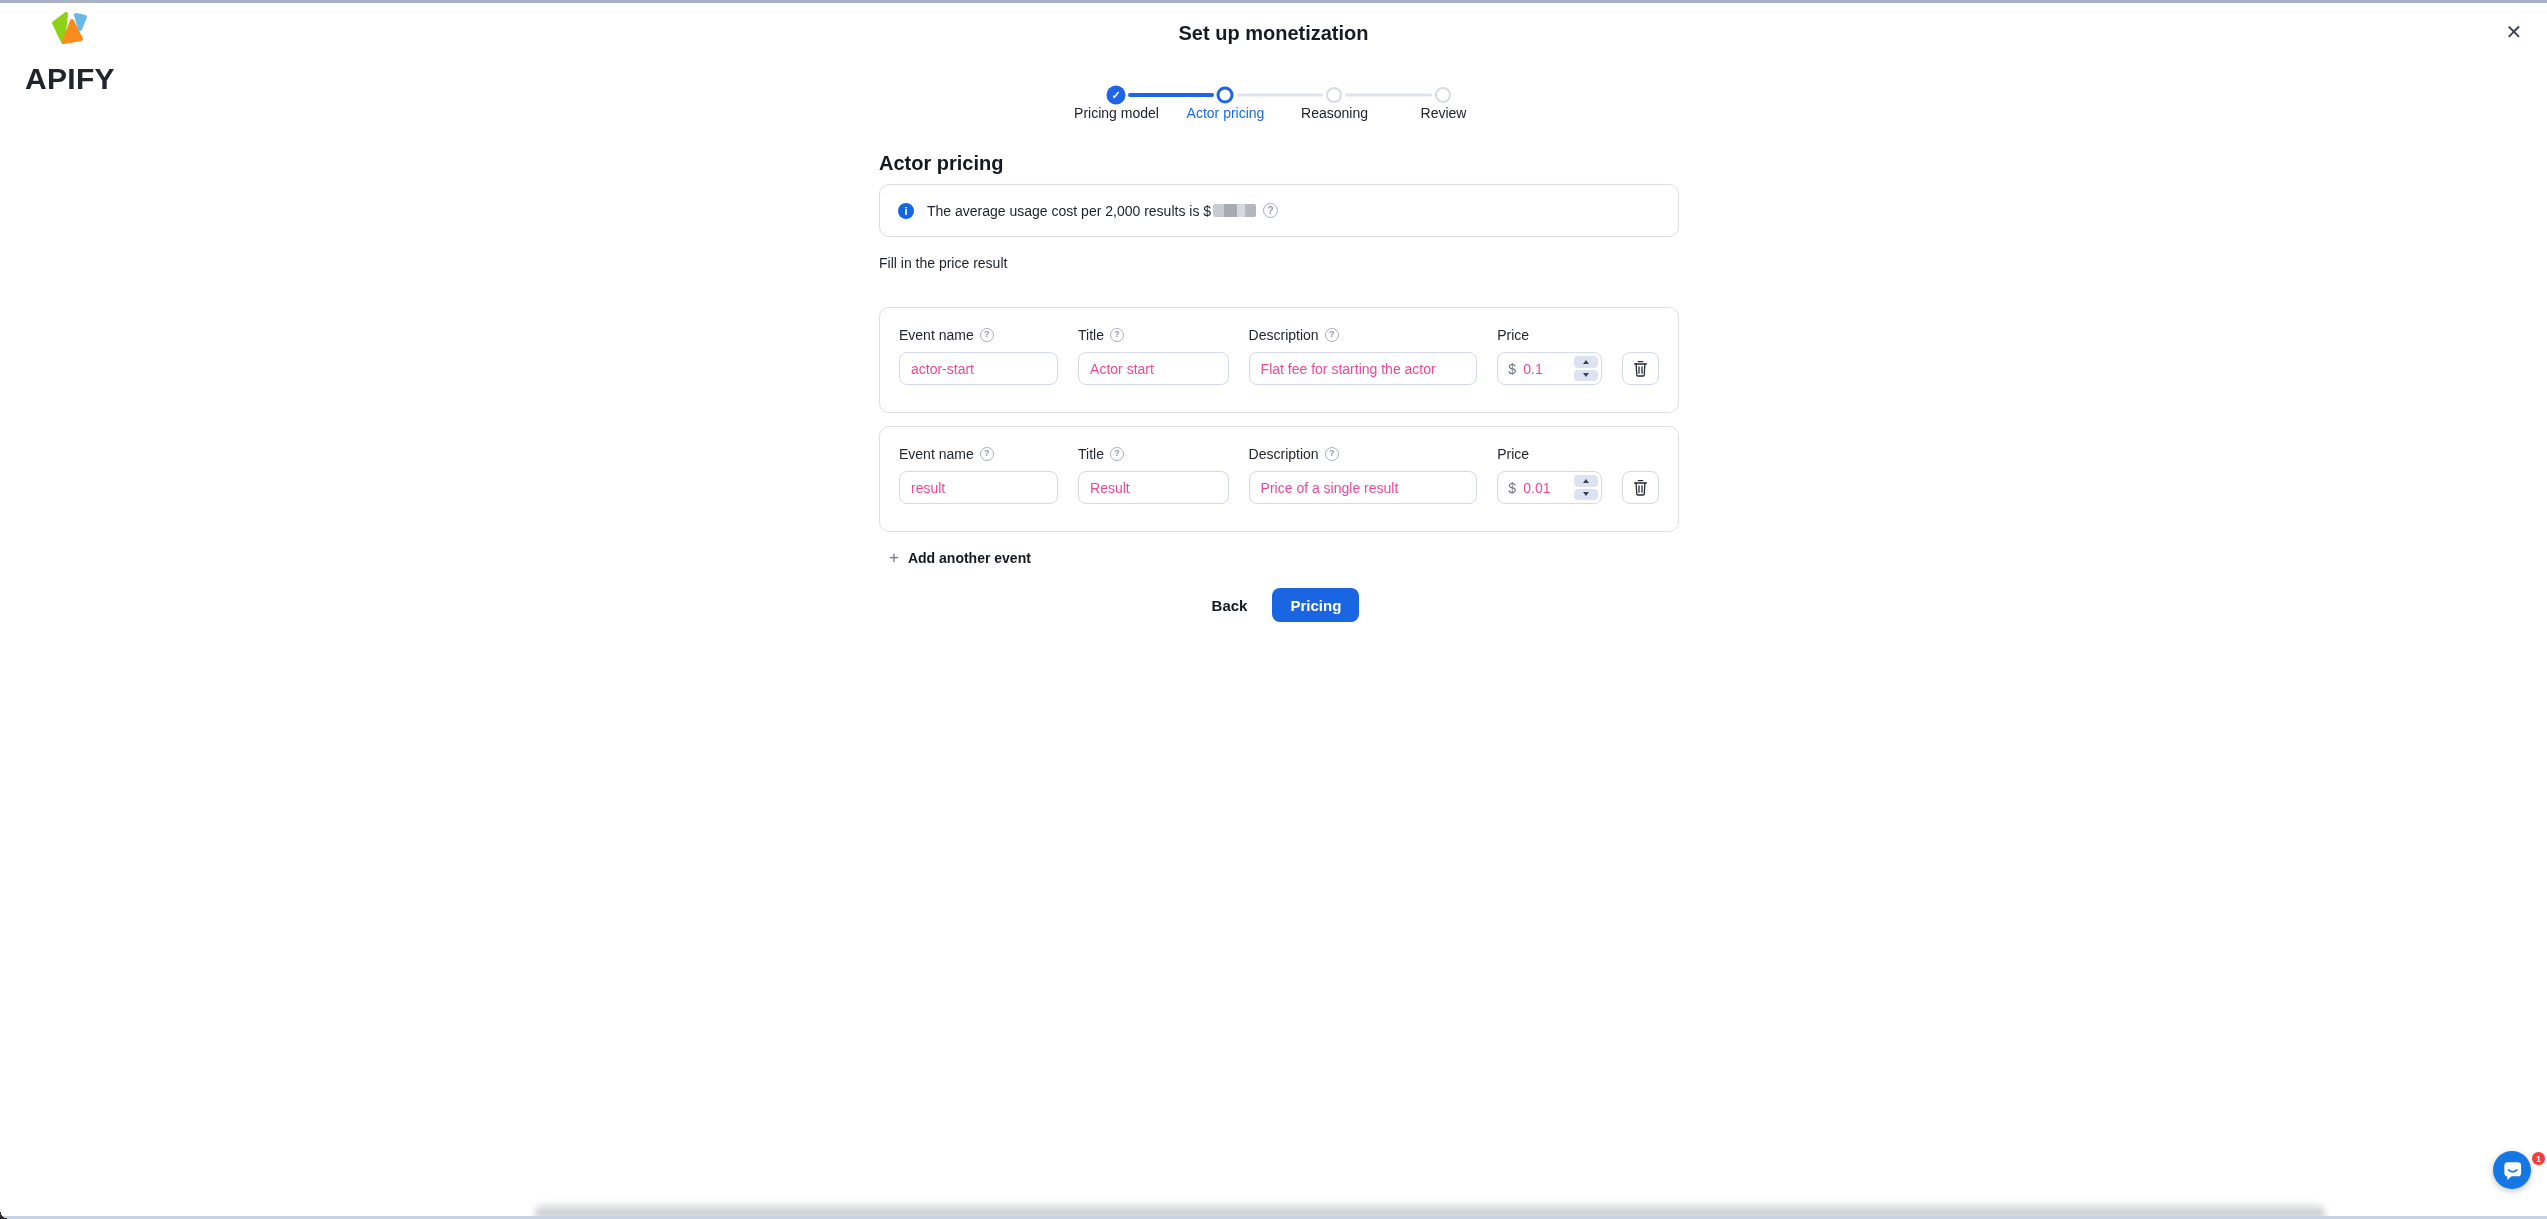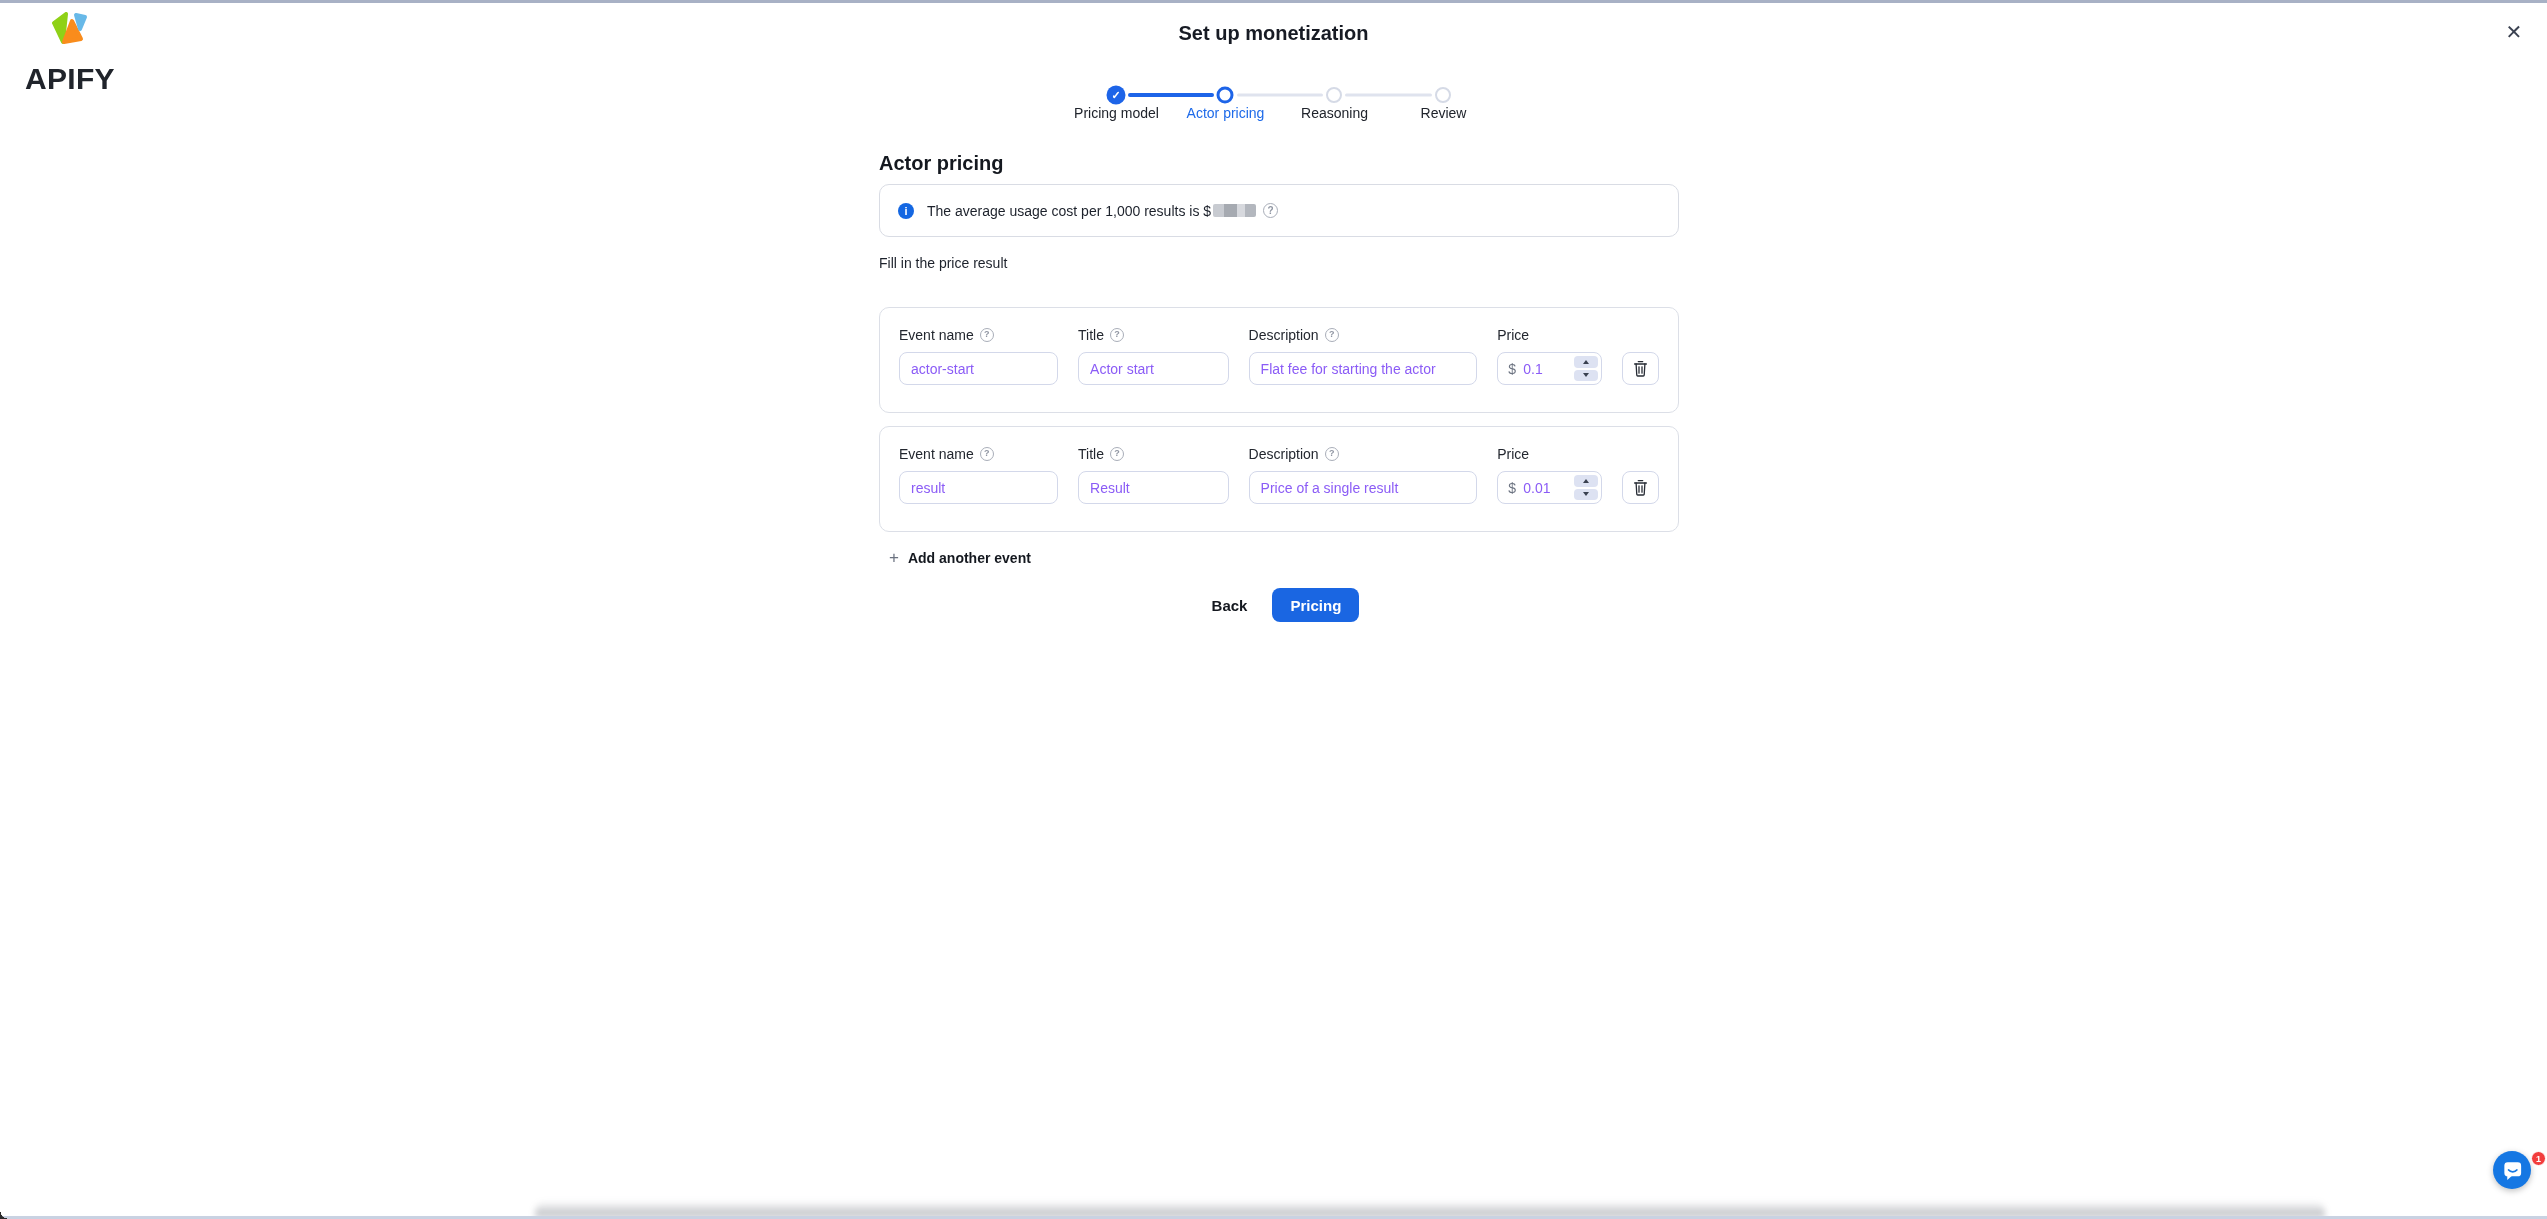--- a/index.html
+++ b/index.html
@@ -68,21 +68,21 @@
   
   .card { position:absolute; left:0; width:800px; height:106px;
     border:1px solid #dcdfe7; border-radius:10px; background:#fff; padding:19px; }
   .card-1 { top:307px; } .card-2 { top:426px; }
   .fields { display:flex; gap:20px; }
   .f1 { width:167px; } .f2 { width:158px; } .f3 { width:240px; } .f4 { width:110px; }
   .f5 { width:37px; display:flex; align-items:flex-end; }
   .flabel { display:flex; align-items:center; gap:6px; height:15px;
     font-size:14px; color:#23272f; margin-bottom:10px; white-space:nowrap; }
   .tinput { width:100%; height:33px; border:1px solid #d3d8ea; border-radius:8px;
-    padding:0 11px; font-size:14px; color:#8b5cf6; background:#fff;
+    padding:0 11px; font-size:14px; color:#ec4899; background:#fff;
     font-family:inherit; outline:none; }
   .price-wrap { position:relative; }
   .price-wrap .tinput { padding-left:25px; padding-right:32px; }
   .cur { position:absolute; left:11px; top:50%; transform:translateY(-50%);
     font-size:14px; color:#6d7482; }
   .spin { position:absolute; right:4px; top:4px; bottom:4px; width:24px;
     display:flex; flex-direction:column; gap:2px; }
   .spin button { flex:1; border:none; background:#dde2f2; border-radius:4px;
     display:flex; align-items:center; justify-content:center; padding:0; cursor:pointer; }
   .tri-up { width:0; height:0; border-left:3.5px solid transparent; border-right:3.5px solid transparent;
@@ -151,21 +151,21 @@
   </div>
 </div>
 
 <div class="content">
 
   <h2 class="heading">Actor pricing</h2>
 
   <div class="infobox">
     <span class="info-icon">i</span>
     <span class="info-text">
-      <span>The average usage cost per 1,000 results is $</span>
+      <span>The average usage cost per 2,000 results is $</span>
       <span class="redacted">
           <i class="rd1"></i>
           <i class="rd2"></i>
           <i class="rd3"></i>
           <i class="rd4"></i>
         </span>
       <span class="help-icon ml6">?</span>
     </span>
   </div>
 

